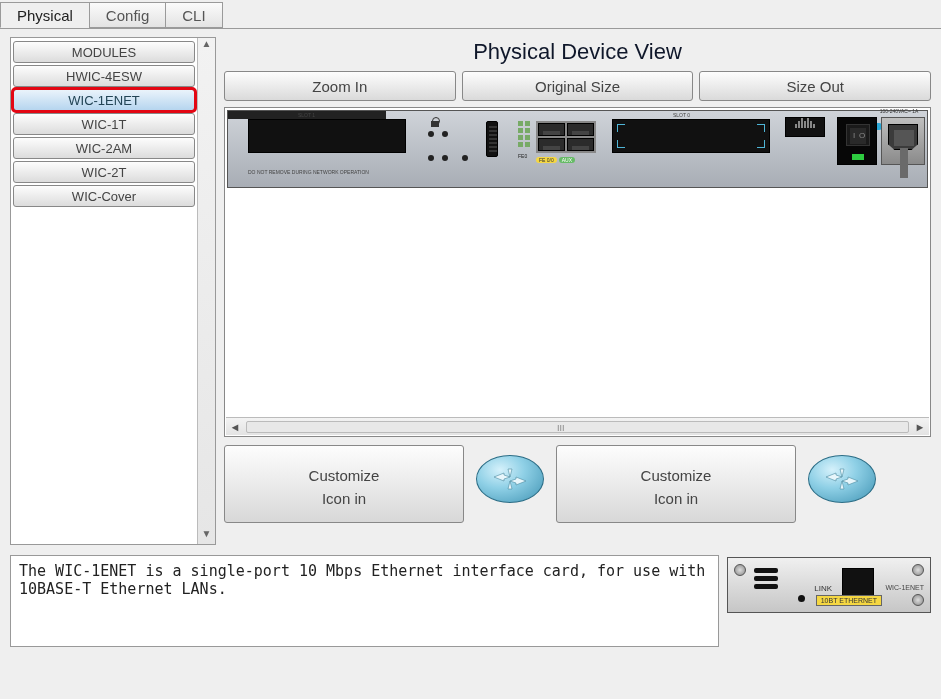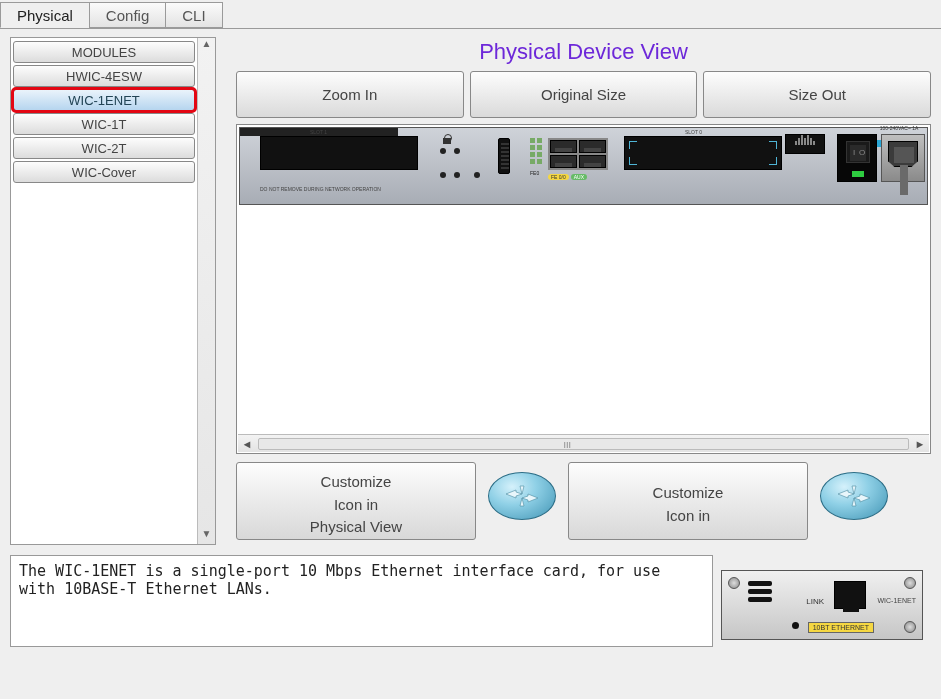--- a/index.html
+++ b/index.html
@@ -5,36 +5,36 @@
   * { box-sizing: border-box; }
   html,body { margin:0; padding:0; font-family: Verdana, Geneva, sans-serif; font-size:13px; background:#efefef; color:#333; }
   .root { width:941px; height:699px; position:relative; background:#efefef; }
 
   
   .tabs { display:flex; align-items:center; height:28px; }
   .tab { border:1px solid #9a9a9a; padding:4px 16px 3px 16px; font-size:15px; background:linear-gradient(#fbfbfb,#e3e3e3); color:#555; margin-right:-1px; position:relative; top:1px; cursor:pointer; }
   .tab.active { background:#efefef; border-bottom:1px solid #efefef; color:#222; }
   .tab-strip-line { border-bottom:1px solid #9a9a9a; height:0; }
 
-  .body { padding:8px 10px 10px 10px; display:flex; gap:20px; }
+  .body { padding:8px 10px 10px 10px; display:flex; gap:8px; }
 
   
   .module-panel { width:206px; height:508px; border:1px solid #999; background:#fff; display:flex; }
   .module-list { flex:1 1 auto; padding:3px 2px; overflow:hidden; }
   .module-btn { display:block; width:100%; height:22px; margin:0 0 2px 0; border:1px solid #888; border-radius:3px; background:linear-gradient(#fdfdfd,#dcdcdc); font-size:13px; color:#444; text-align:center; padding:0; cursor:pointer; }
   .module-btn.selected { background:linear-gradient(#eaf3fb,#b6d5ef); outline:3px solid #e30613; outline-offset:-1px; color:#245; }
   .module-scroll { width:18px; background:linear-gradient(#f2f2f2,#e6e6e6); border-left:1px solid #bbb; position:relative; }
   .module-scroll .up, .module-scroll .down { position:absolute; left:0; right:0; height:16px; text-align:center; font-size:10px; color:#666; }
   .module-scroll .up { top:0; } .module-scroll .down { bottom:0; }
 
   
   .right { flex:1 1 auto; display:flex; flex-direction:column; }
-  .view-title { text-align:center; font-size:22px; color:#6d28d9; margin:2px 0 6px 0; }
+  .view-title { text-align:center; font-size:22px; color:#0f172a; margin:2px 0 6px 0; }
   .zoom-row { display:flex; gap:6px; margin-bottom:6px; }
-  .zoom-btn { flex:1 1 0; height:47px; border:1px solid #888; border-radius:3px; background:linear-gradient(#fdfdfd,#dadada); font-size:15px; color:#444; cursor:pointer; }
+  .zoom-btn { flex:1 1 0; height:30px; border:1px solid #888; border-radius:3px; background:linear-gradient(#fdfdfd,#dadada); font-size:15px; color:#444; cursor:pointer; }
 
   .device-area { border:1px solid #888; background:#fff; height:330px; position:relative; }
   .device-hscroll { position:absolute; left:1px; right:1px; bottom:1px; height:18px; background:linear-gradient(#f3f3f3,#e3e3e3); border-top:1px solid #bbb; display:flex; align-items:center; }
   .device-hscroll .arrow { width:18px; text-align:center; font-size:11px; color:#555; }
   .device-hscroll .track { flex:1; height:12px; background:#e8e8e8; border:1px solid #bbb; margin:0 2px; position:relative; border-radius:2px; }
   .device-hscroll .grip { position:absolute; left:45%; top:1px; bottom:1px; width:20px; font-size:9px; color:#888; text-align:right; }
 
   
   .chassis { position:absolute; top:2px; left:2px; right:2px; height:78px; background:linear-gradient(#cfd3d9,#a8adb5); border:1px solid #555; }
   .slot { position:absolute; background:#111; border:1px solid #000; }
@@ -82,23 +82,23 @@
   .psu-label{position:absolute;right:6px;top:-2px;font-size:5px;color:#333;text-align:center;width:44px;line-height:1.1;}
   .tiny{position:absolute;font-size:5px;color:#444;}
 
   .customize-row { display:flex; gap:8px; margin-top:8px; align-items:stretch; }
   .cust-btn { width:240px; height:78px; border:1px solid #888; border-radius:3px; background:linear-gradient(#fdfdfd,#d8d8d8); font-size:15px; color:#444; text-align:center; line-height:1.5; padding-top:8px; cursor:pointer; }
   .router-icon { width:76px; height:76px; position:relative; }
   .router-icon .disc{position:absolute;left:4px;top:10px;width:68px;height:48px;border-radius:50%;background:radial-gradient(ellipse at 35% 30%, #d5f1fb 0%, #8fd0e6 40%, #3f93b3 100%);border:1px solid #2b6d86;}
   .router-icon .arrows{position:absolute;left:20px;top:22px;width:36px;height:24px;}
 
   
-  .bottom { display:flex; gap:8px; padding:0 18px 10px 10px; }
+  .bottom { display:flex; gap:8px; padding:0 10px 10px 10px; }
   .desc-box { flex:1 1 auto; border:1px solid #999; background:#fff; padding:6px 8px; font-family: "Lucida Console", monospace; font-size:15px; color:#222; height:92px; }
-  .preview { width:266px; height:70px; background:linear-gradient(#f0f0f0,#c6c6c6); border:1px solid #555; position:relative; margin-top:15px; }
+  .preview { width:266px; height:56px; background:linear-gradient(#f0f0f0,#c6c6c6); border:1px solid #555; position:relative; margin-top:2px; }
   .preview .screw{position:absolute;width:12px;height:12px;border-radius:50%;background:radial-gradient(#ddd,#888);border:1px solid #555;}
   .preview .s1{left:6px;top:6px;} .preview .s2{right:6px;top:6px;} .preview .s3{right:6px;bottom:6px;}
   .preview .bars3{position:absolute;left:26px;top:10px;}
   .preview .bars3 span{display:block;width:24px;height:5px;background:#111;margin-bottom:3px;border-radius:2px;}
   .preview .rj{position:absolute;right:56px;top:10px;width:32px;height:28px;background:#111;border:1px solid #000;}
   .preview .rj::after{content:"";position:absolute;left:8px;bottom:-4px;width:16px;height:6px;background:#111;}
   .preview .link{position:absolute;right:98px;top:26px;font-size:8px;color:#333;}
   .preview .dot{position:absolute;width:7px;height:7px;border-radius:50%;background:#111;}
   .preview .da{left:70px;bottom:10px;} .preview .db{right:100px;bottom:10px;}
   .preview .tag{position:absolute;right:48px;bottom:6px;font-size:7px;background:#f5d742;padding:1px 4px;border:1px solid #666;}
@@ -116,20 +116,21 @@
 <div class="tab-strip-line"></div>
 
 <div class="body">
 
   <div class="module-panel">
     <div class="module-list">
       <button class="module-btn">MODULES</button>
       <button class="module-btn">HWIC-4ESW</button>
       <button class="module-btn selected">WIC-1ENET</button>
       <button class="module-btn">WIC-1T</button>
+      <button class="module-btn">WIC-2AM</button>
       <button class="module-btn">WIC-2T</button>
       <button class="module-btn">WIC-Cover</button>
     </div>
     <div class="module-scroll">
       <div class="up">▲</div>
       <div class="down">▼</div>
     </div>
   </div>
 
   <div class="right">
@@ -223,21 +224,20 @@
           <div class="grip">III</div>
         </div>
         <div class="arrow">►</div>
       </div>
     </div>
 
     <div class="customize-row">
       <button class="cust-btn">
         <div>Customize</div>
         <div>Icon in</div>
-        <div>Physical View</div>
       </button>
       <div class="router-icon">
         <div class="disc"></div>
         <svg class="arrows" viewBox="0 0 36 24">
           <g fill="#e8f6fb" stroke="#4a8aa0" stroke-width="0.6">
             <polygon points="2,10 12,6 12,8 18,10 12,12 12,14"></polygon>
             <polygon points="34,14 24,18 24,16 18,14 24,12 24,10"></polygon>
             <polygon points="16,2 20,2 18,10"></polygon>
             <polygon points="16,22 20,22 18,14"></polygon>
           </g>

